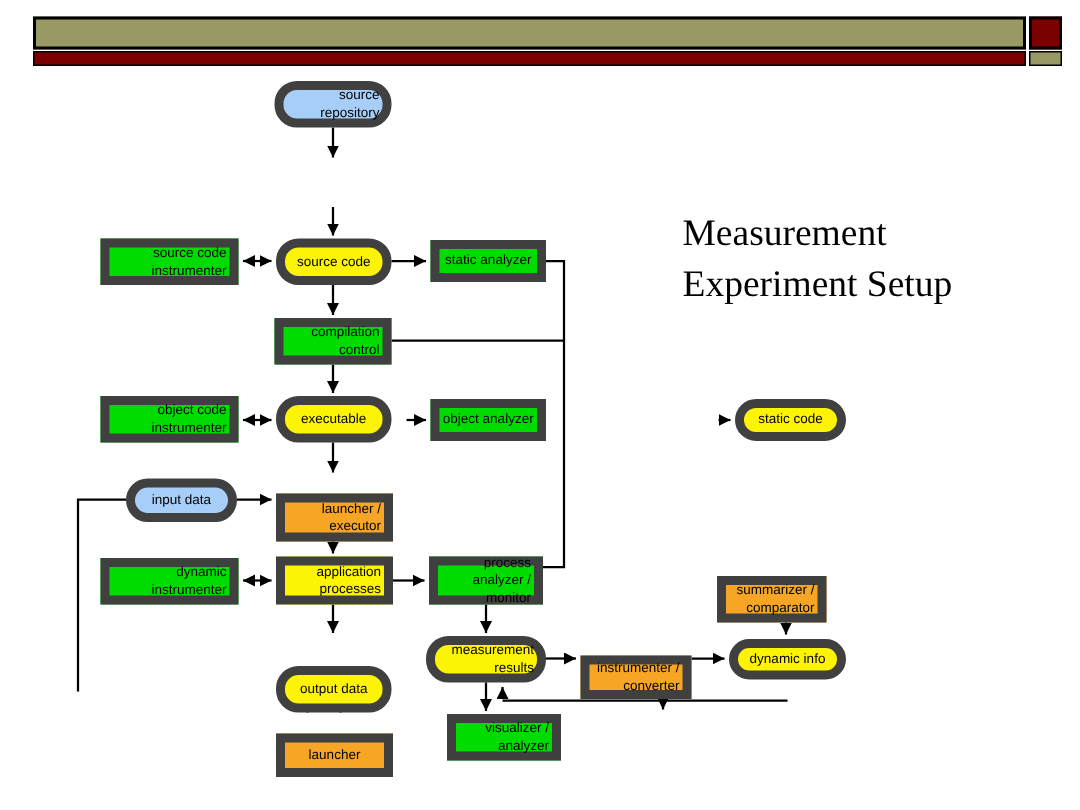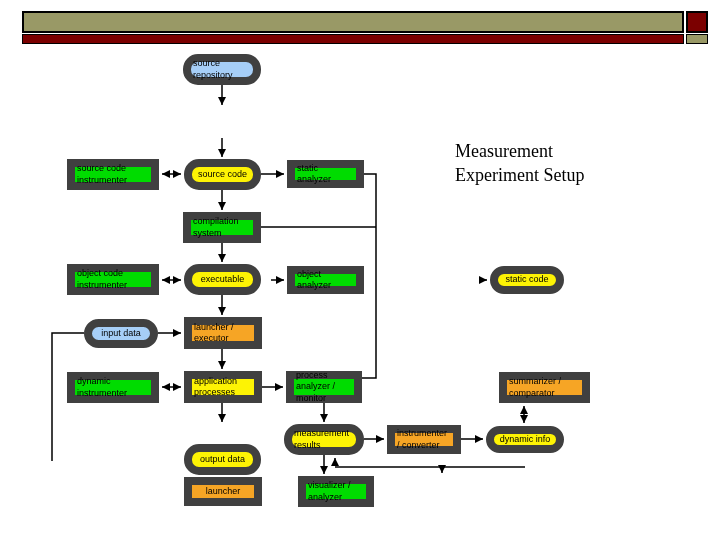--- a/index.html
+++ b/index.html
@@ -5,32 +5,32 @@
   html,body{margin:0;padding:0;background:#ffffff;}
   .slide{position:relative;width:720px;height:540px;background:#ffffff;overflow:hidden;
          font-family:"Liberation Sans",sans-serif;}
   .abs{position:absolute;box-sizing:border-box;}
   
   .bar-olive{left:22px;top:11px;width:662px;height:22px;background:#999966;border:2px solid #000;}
   .bar-sq-maroon{left:686px;top:11px;width:22px;height:22px;background:#7b0000;border:2px solid #000;}
   .bar-maroon{left:22px;top:34px;width:662px;height:10px;background:#7b0000;border:1.5px solid #000;}
   .bar-sq-olive{left:686px;top:34px;width:22px;height:10px;background:#999966;border:1.5px solid #000;}
   
-  .title{left:455px;top:139px;font-family:"Liberation Serif",serif;font-size:18px;
+  .title{left:455px;top:139px;font-family:"Liberation Serif",serif;font-size:25px;
          line-height:1.35;color:#000;white-space:nowrap;}
   
   .connectors{left:0;top:0;width:720px;height:540px;}
   
-  .node{position:absolute;box-sizing:border-box;border:8px solid #404040;display:flex;
-        align-items:center;justify-content:center;text-align:left;font-size:9px;
+  .node{position:absolute;box-sizing:border-box;border:6px solid #404040;display:flex;
+        align-items:center;justify-content:center;text-align:right;font-size:9px;
         line-height:1.25;padding:1px 2px;color:#000;}
   .stadium{border-radius:15px;}
   .green{background:#00dc00;}
   .yellow{background:#fdf304;}
-  .orange{background:#f6a525;}
+  .orange{background:#f6a525;margin-top:12px;}
   .blue{background:#a6cef7;}
 </style>
 </head>
 <body>
 
 <div class="slide">
 
   <div class="abs bar-olive"></div>
   <div class="abs bar-sq-maroon"></div>
   <div class="abs bar-maroon"></div>
@@ -82,31 +82,31 @@
       <line x1="524" y1="415" x2="524" y2="423" marker-end="url(#ah)"></line>
       <line x1="335" y1="466" x2="335" y2="458" marker-end="url(#ah)"></line>
       <line x1="442" y1="467" x2="442" y2="473" marker-end="url(#ah)"></line>
     </g>
   </svg>
 
   <div class="node stadium blue" style="left:183px;top:54px;width:78px;height:31px">source repository</div>
   <div class="node green" style="left:67px;top:159px;width:92px;height:31px">source code instrumenter</div>
   <div class="node stadium yellow" style="left:184px;top:159px;width:77px;height:31px">source code</div>
   <div class="node green" style="left:287px;top:160px;width:77px;height:28px">static analyzer</div>
-  <div class="node green" style="left:183px;top:212px;width:78px;height:31px">compilation system</div>
+  <div class="node green" style="left:183px;top:212px;width:78px;height:31px">compilation control</div>
   <div class="node green" style="left:67px;top:264px;width:92px;height:31px">object code instrumenter</div>
   <div class="node stadium yellow" style="left:184px;top:264px;width:77px;height:31px">executable</div>
   <div class="node green" style="left:287px;top:266px;width:77px;height:28px">object analyzer</div>
   <div class="node stadium yellow" style="left:490px;top:266px;width:74px;height:28px">static code</div>
   <div class="node stadium blue" style="left:84px;top:319px;width:74px;height:29px">input data</div>
   <div class="node orange" style="left:184px;top:317px;width:78px;height:32px">launcher / executor</div>
   <div class="node green" style="left:67px;top:372px;width:92px;height:31px">dynamic instrumenter</div>
   <div class="node yellow" style="left:184px;top:371px;width:78px;height:32px">application processes</div>
   <div class="node green" style="left:286px;top:371px;width:76px;height:32px">process analyzer / monitor</div>
-  <div class="node orange" style="left:499px;top:372px;width:91px;height:31px">summarizer / comparator</div>
+  <div class="node orange" style="left:478px;top:372px;width:73px;height:31px">summarizer / comparator</div>
   <div class="node stadium yellow" style="left:184px;top:444px;width:77px;height:31px">output data</div>
   <div class="node stadium yellow" style="left:284px;top:424px;width:80px;height:31px">measurement results</div>
   <div class="node orange" style="left:387px;top:425px;width:74px;height:29px">instrumenter / converter</div>
   <div class="node stadium yellow" style="left:486px;top:426px;width:78px;height:27px">dynamic info</div>
   <div class="node orange" style="left:184px;top:477px;width:78px;height:29px">launcher</div>
   <div class="node green" style="left:298px;top:476px;width:76px;height:31px">visualizer / analyzer</div>
 
 </div>
 
 </body></html>

